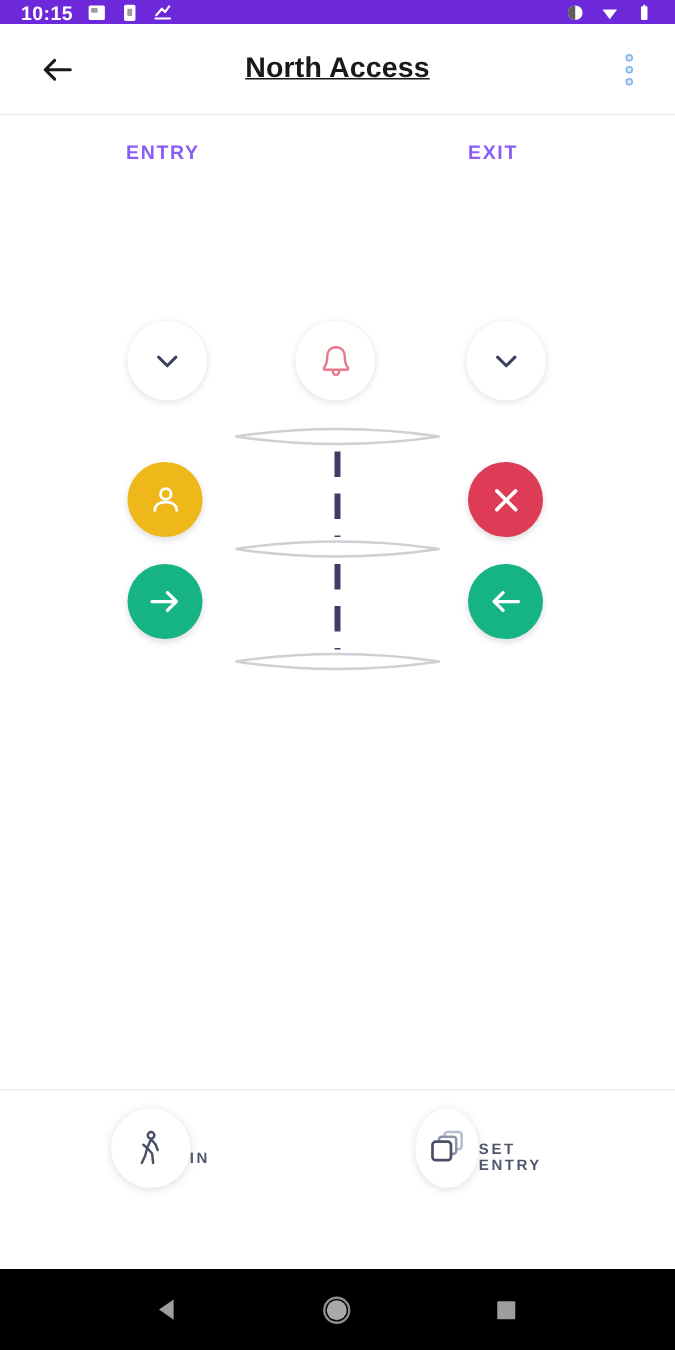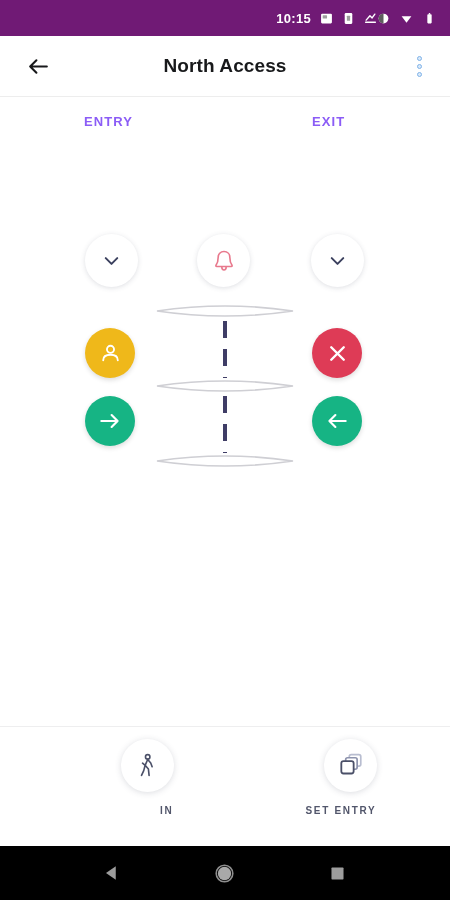--- a/index.html
+++ b/index.html
@@ -6,22 +6,22 @@
   html,body { width:450px; height:900px; }
   body {
     font-family:"Liberation Sans", sans-serif;
     background:#ffffff;
     overflow:hidden;
     position:relative;
   }
 
   
   .statusbar{
-    height:36px; background:#701a75;
-    display:flex; align-items:center; justify-content:flex-end;
+    height:16px; background:#6d28d9;
+    display:flex; align-items:center; justify-content:space-between;
     padding:0 8px 0 14px;
   }
   .sb-left{ display:flex; align-items:center; gap:9px; }
   .sb-right{ display:flex; align-items:center; gap:10px; padding-right:6px;}
   .sb-time{ color:#fff; font-size:13px; font-weight:700; letter-spacing:.3px; }
   .sb-ico{ width:13px; height:13px; display:block; }
 
   
   .appbar{
     height:61px; background:#fff;
@@ -31,20 +31,21 @@
   }
   .back-btn{
     width:52px; height:52px; margin-left:12px;
     display:flex; align-items:center; justify-content:center;
     cursor:pointer; border-radius:50%;
   }
   .appbar-title{
     position:absolute; left:0; right:0; text-align:center;
     font-size:19px; font-weight:600; color:#18191b; letter-spacing:.1px;
     pointer-events:none;
+    text-decoration:underline;
   }
   .overflow-btn{
     margin-left:auto; margin-right:16px;
     width:30px; height:34px; display:flex; flex-direction:column;
     align-items:center; justify-content:center; gap:3px; cursor:pointer;
     z-index:2;
   }
   .dot{ width:5px; height:5px; border-radius:50%;
         border:1.3px solid #7fb2e8; background:#d9e9f9; }
 
@@ -85,21 +86,21 @@
 
   
   .bottombar{
     position:absolute; left:0; right:0; top:726px; height:120px;
     background:#fff; border-top:1px solid #eeeeef;
     display:flex; align-items:flex-start; justify-content:space-around;
     padding:0 22px;
   }
   .bb-item{
     width:100px; padding-top:12px;
-    display:flex; flex-direction:column; align-items:flex-end; cursor:pointer;
+    display:flex; align-items:center; cursor:pointer;
   }
   .bb-circle{
     width:53px; height:53px; border-radius:50%; background:#fff;
     box-shadow:0 1px 6px rgba(60,64,90,.18);
     display:flex; align-items:center; justify-content:center;
   }
   .bb-label{
     margin-top:13px; font-size:10px; font-weight:600;
     color:#52566b; letter-spacing:1.7px;
   }

